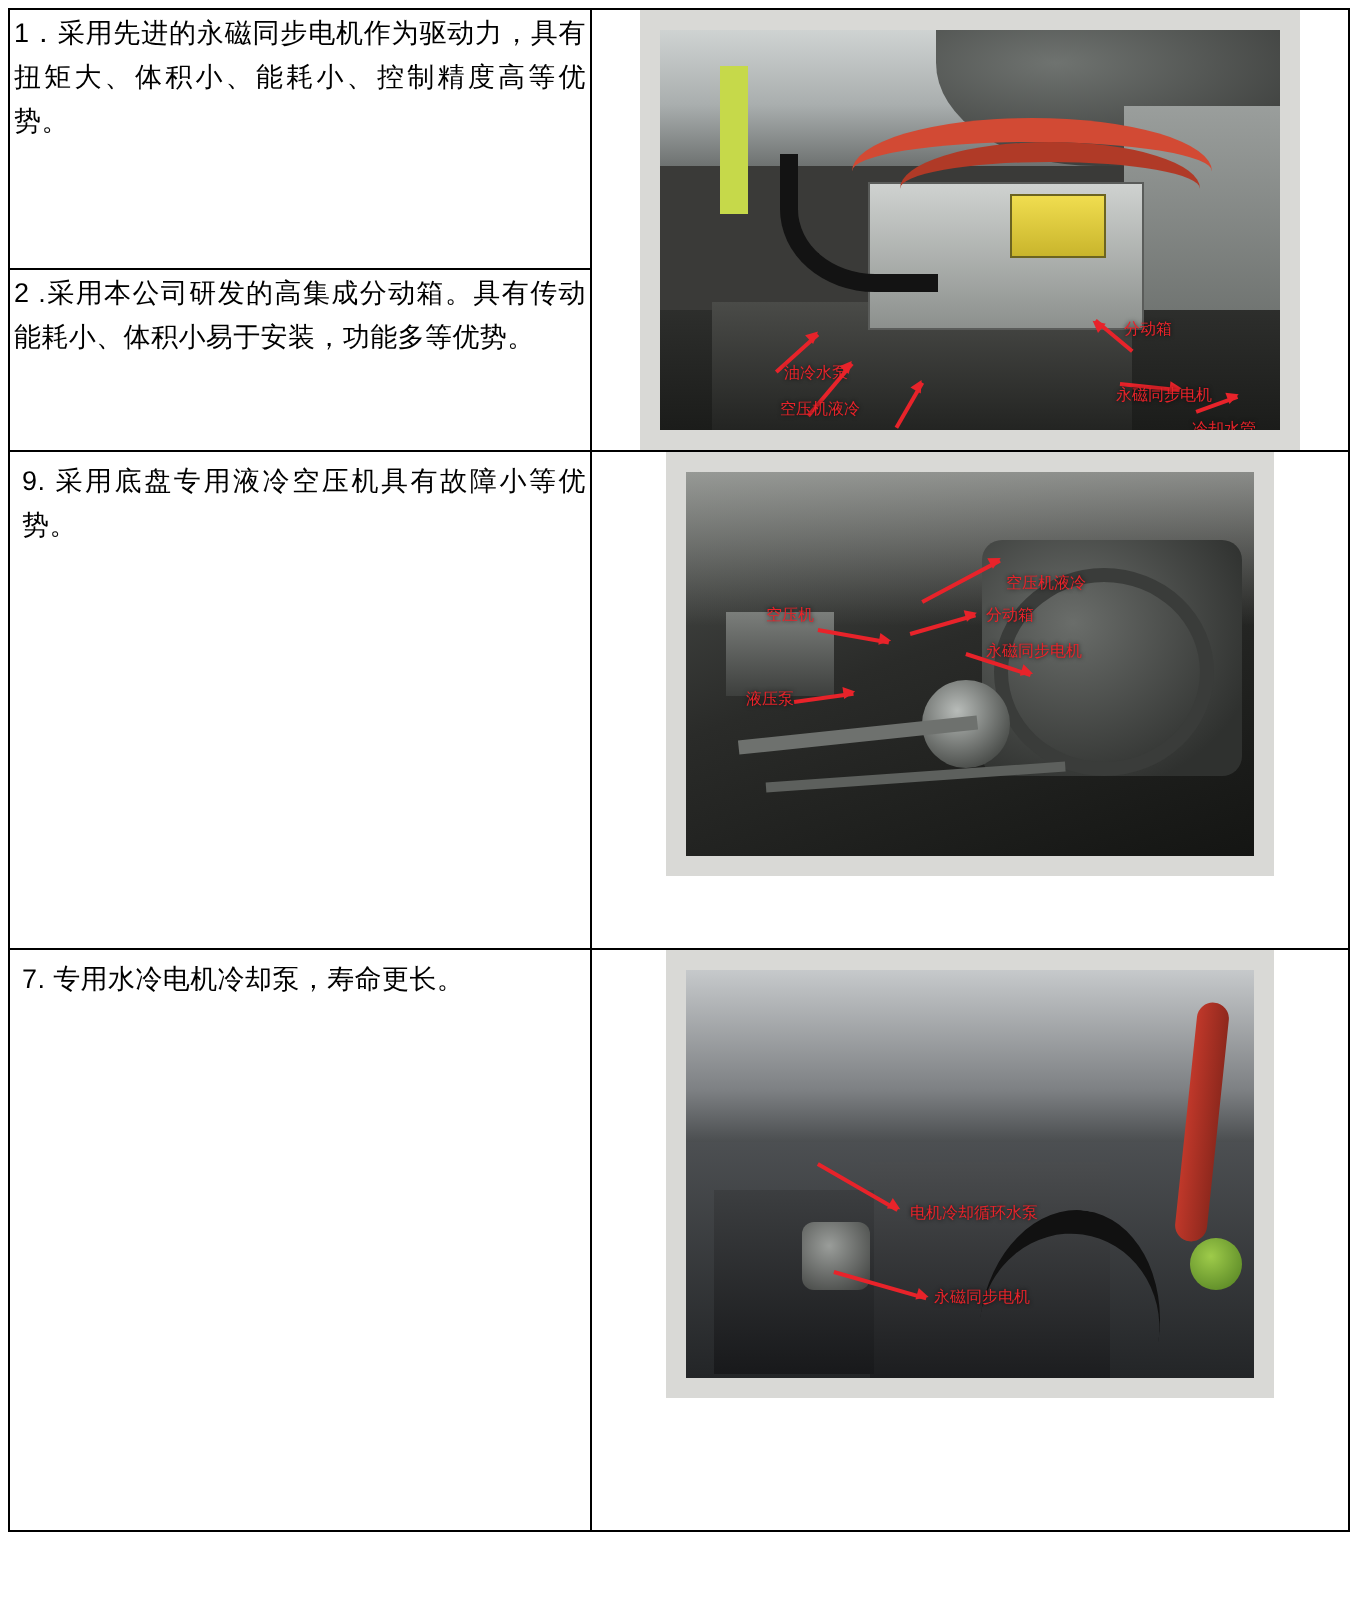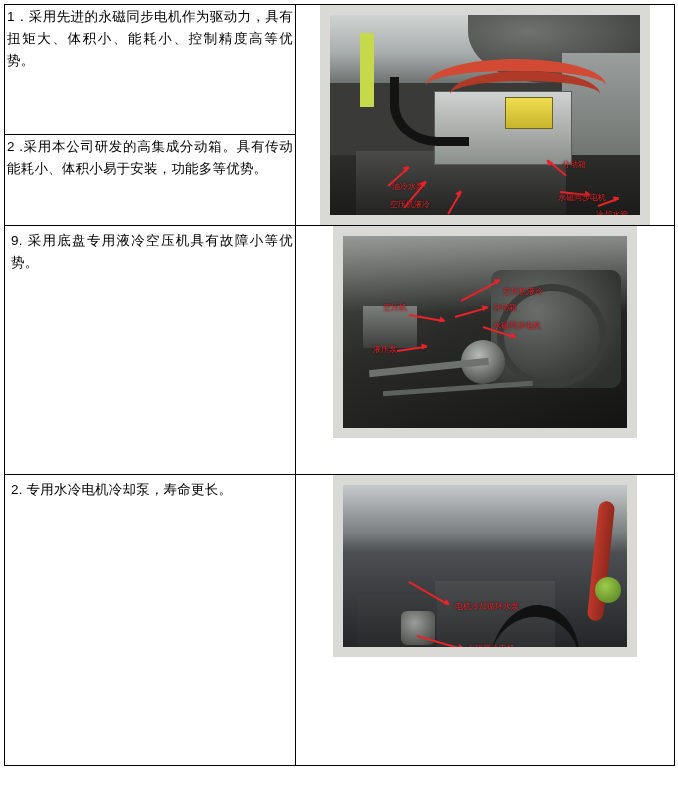--- a/index.html
+++ b/index.html
@@ -178,21 +178,21 @@
   #photo2 .box {
     position:absolute; left:20px; top:70px; width:54px; height:42px;
     background: linear-gradient(180deg,#7b7e7b 0%, #3d3f3d 100%);
   }
   #photo2 .light {
     position:absolute; left:0; top:0; width:100%; height:40%;
     background: linear-gradient(180deg, rgba(210,212,208,0.55), rgba(0,0,0,0));
   }
 
   
-  #photo3 { width: 284px; height: 162px; background:#27282a; }
+  #photo3 { width: 284px; height: 204px; background:#27282a; }
   #photo3 .bg {
     position:absolute; inset:0;
     background: linear-gradient(180deg,#8d9094 0%, #55585b 30%, #232527 100%);
   }
   #photo3 .ceil {
     position:absolute; left:0; top:0; width:100%; height:42%;
     background: linear-gradient(180deg,#c6c9cb 0%, #7d8083 70%, #4b4e50 100%);
   }
   #photo3 .machine {
     position:absolute; left:92px; top:96px; width:120px; height:110px;
@@ -306,21 +306,21 @@
 
               <div class="arrow" style="left:54px; top:114px; width:30px; transform:rotate(-8deg);"></div>
               <div class="lbl" style="left:30px; top:110px;">液压泵</div>
             </div>
           </div>
         </td>
       </tr>
 
       <tr>
         <td class="text-cell" style="height:290px;">
-          <p class="para p4">2. 专用水冷电机冷却泵，寿命更长。</p>
+          <p class="para p4">7. 专用水冷电机冷却泵，寿命更长。</p>
         </td>
         <td class="img-cell">
           <div class="photo-frame">
             <div class="photo" id="photo3">
               <div class="bg"></div>
               <div class="ceil"></div>
               <div class="redhose"></div>
               <div class="machine"></div>
               <div class="left-unit"></div>
               <div class="pump"></div>

